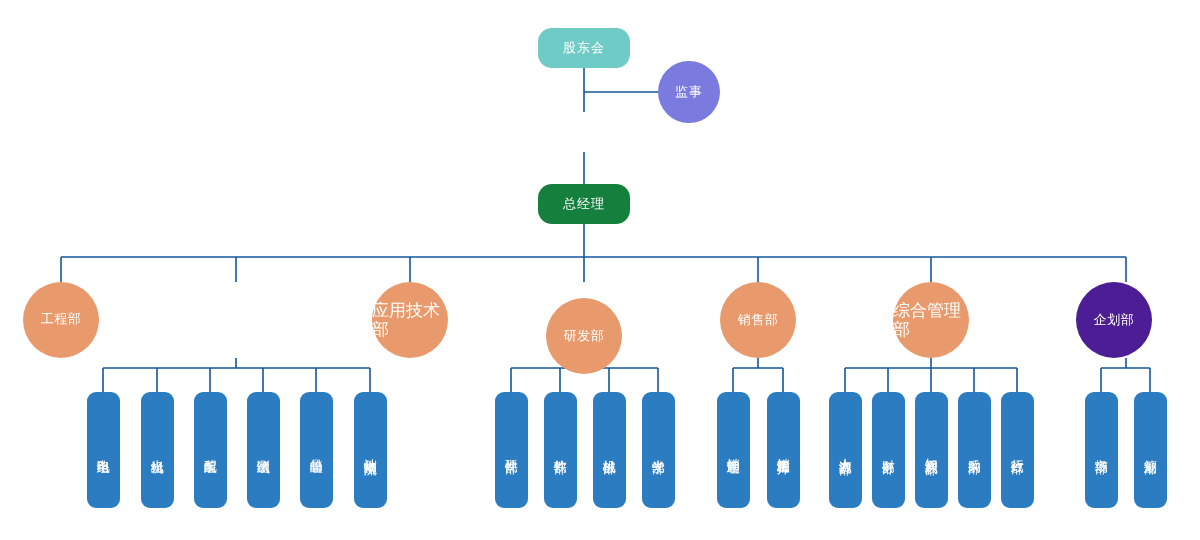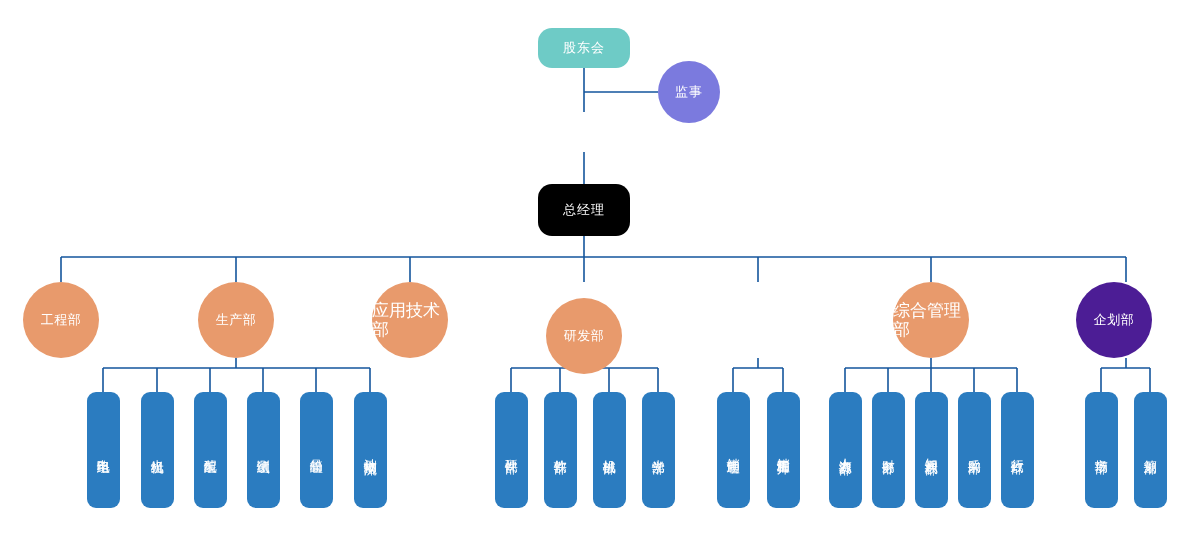--- a/index.html
+++ b/index.html
@@ -112,26 +112,26 @@
       <line x1="888" y1="368" x2="888" y2="392" stroke="#13559c" stroke-width="1.6"></line>
       <line x1="931" y1="368" x2="931" y2="392" stroke="#13559c" stroke-width="1.6"></line>
       <line x1="974" y1="368" x2="974" y2="392" stroke="#13559c" stroke-width="1.6"></line>
       <line x1="1017" y1="368" x2="1017" y2="392" stroke="#13559c" stroke-width="1.6"></line>
       <line x1="1126" y1="358" x2="1126" y2="368" stroke="#13559c" stroke-width="1.6"></line>
       <line x1="1101" y1="368" x2="1150" y2="368" stroke="#13559c" stroke-width="1.6"></line>
       <line x1="1101" y1="368" x2="1101" y2="392" stroke="#13559c" stroke-width="1.6"></line>
       <line x1="1150" y1="368" x2="1150" y2="392" stroke="#13559c" stroke-width="1.6"></line>
     </svg>
 <div class="pill" style="left: 538px; top: 28px; width: 92px; height: 40px; background: rgb(110, 203, 198);">股东会</div>
-    <div class="pill" style="left: 538px; top: 184px; width: 92px; height: 52px; background: #000000;">总经理</div>
+    <div class="pill" style="left: 538px; top: 184px; width: 92px; height: 40px; background: #15803d;">总经理</div>
     <div class="circle supervisor" style="left: 658px; top: 61px; width: 62px; height: 62px; background: rgb(123, 122, 222);">监事</div>
-    <div class="circle dept" style="left: 23px; top: 282px; width: 76px; height: 76px; background: rgb(232, 154, 108);">工程部</div>
-    <div class="circle dept" style="left: 198px; top: 282px; width: 76px; height: 76px; background: rgb(232, 154, 108);">生产部</div>
+    <div class="circle dept" style="left: 23px; top: 282px; width: 76px; height: 76px; background: rgb(232, 154, 108); font-family: Liberation Mono, monospace;">工程部</div>
     <div class="circle dept long" style="left: 372px; top: 282px; width: 76px; height: 76px; background: rgb(232, 154, 108);">应用技术部</div>
     <div class="circle dept" style="left: 546px; top: 298px; width: 76px; height: 76px; background: rgb(232, 154, 108);">研发部</div>
+    <div class="circle dept" style="left: 720px; top: 282px; width: 76px; height: 76px; background: rgb(232, 154, 108);">销售部</div>
     <div class="circle dept long" style="left: 893px; top: 282px; width: 76px; height: 76px; background: rgb(232, 154, 108);">综合管理部</div>
     <div class="circle dept" style="left: 1076px; top: 282px; width: 76px; height: 76px; background: #4c1d95;">企划部</div>
     <div class="vbox" style="left: 86.5px; top: 392px; width: 33px; height: 116px; background: rgb(43, 124, 192);">
       <span>电路组</span>
     </div>
     <div class="vbox" style="left: 140.5px; top: 392px; width: 33px; height: 116px; background: rgb(43, 124, 192);">
       <span>光机组</span>
     </div>
     <div class="vbox" style="left: 193.5px; top: 392px; width: 33px; height: 116px; background: rgb(43, 124, 192);">
       <span>装配组</span>

